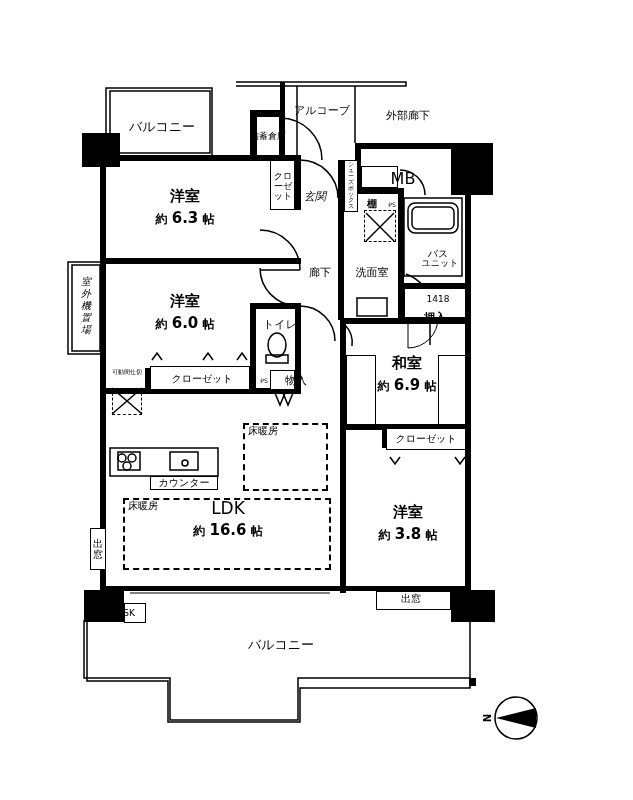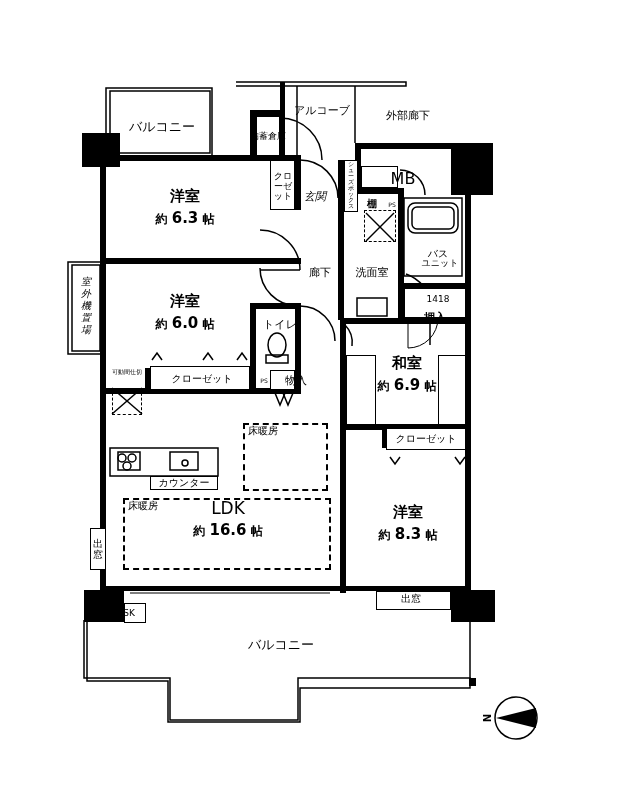--- a/index.html
+++ b/index.html
@@ -152,21 +152,21 @@
 <div class="room" style="left:407px;top:374px;">
   <div class="n">和室</div>
   <div class="a"><span>約</span> <b>6.9</b> <span>帖</span></div>
 </div>
 <div class="room" style="left:228px;top:519px;">
   <div class="n" style="font-size:17px;font-weight:normal;">LDK</div>
   <div class="a"><span>約</span> <b>16.6</b> <span>帖</span></div>
 </div>
 <div class="room" style="left:408px;top:523px;">
   <div class="n">洋室</div>
-  <div class="a"><span>約</span> <b>8.3</b> <span>帖</span></div>
+  <div class="a"><span>約</span> <b>3.8</b> <span>帖</span></div>
 </div>
 
 <div class="lbl" style="left:162px;top:127px;font-size:13px;">バルコニー</div>
 <div class="vt" style="left:268px;top:136px;width:36px;font-size:9px;line-height:10px;">備蓄倉庫</div>
 <div class="lbl" style="left:322px;top:110px;">アルコーブ</div>
 <div class="lbl" style="left:408px;top:115px;">外部廊下</div>
 <div class="vt" style="left:283px;top:186px;width:22px;font-size:9px;line-height:10px;">クローゼット</div>
 <div class="lbl" style="left:315px;top:196px;font-style:italic;">玄関</div>
 <div class="vt" style="left:351px;top:185px;font-size:6px;line-height:6px;width:8px;">シューズボックス</div>
 <div class="lbl" style="left:361px;top:178px;font-size:16px;margin-left:42px;">MB</div>

